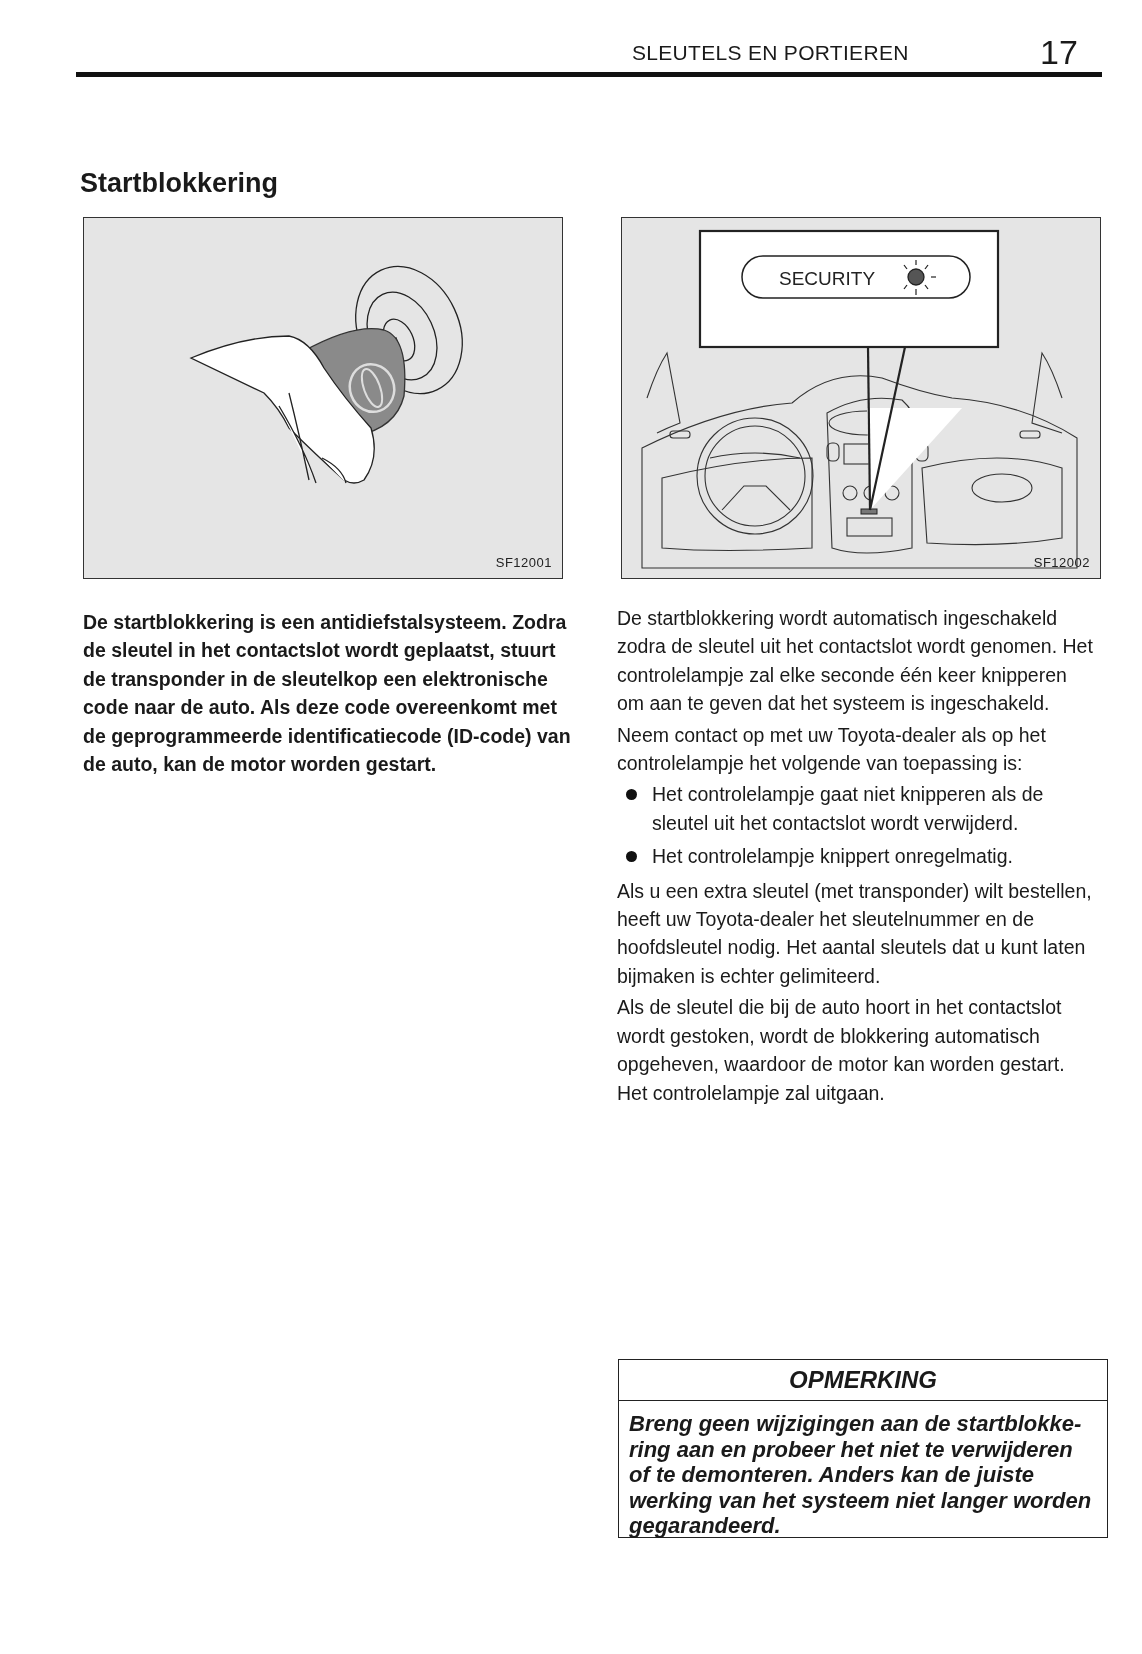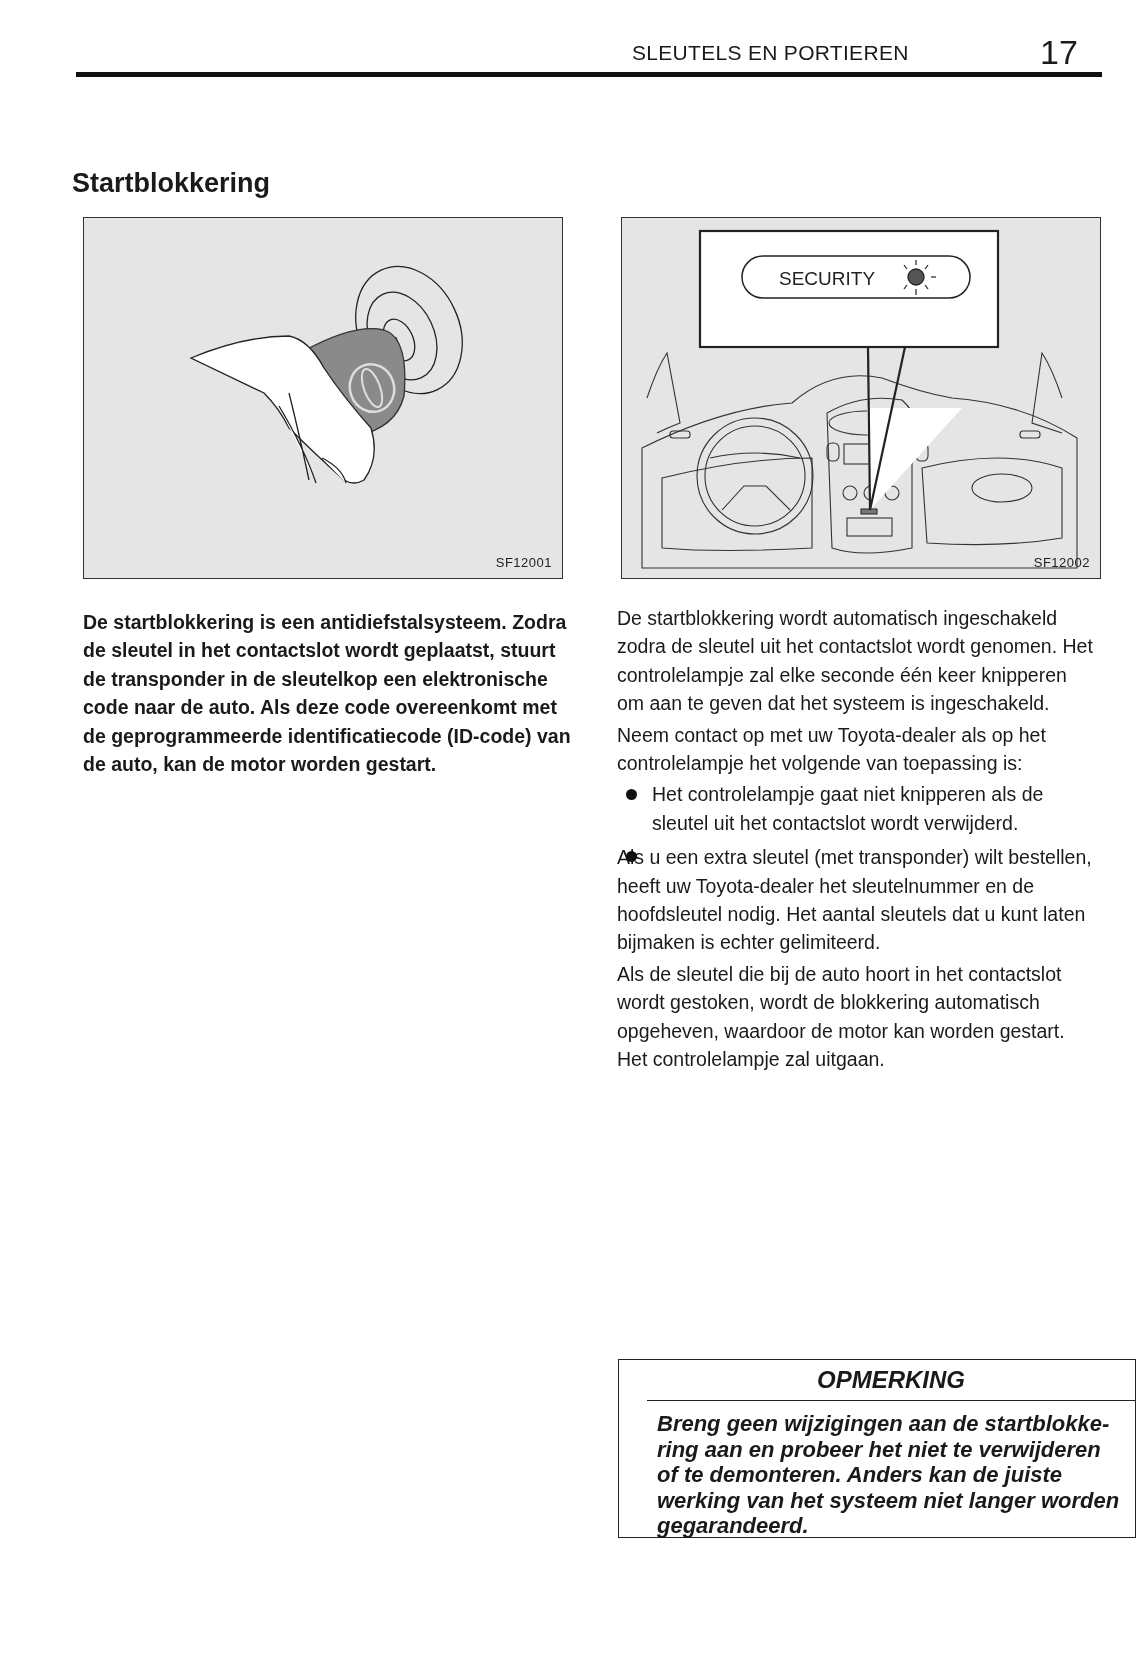--- a/index.html
+++ b/index.html
@@ -13,21 +13,21 @@
     .header-title {
       position: absolute; left: 632px; top: 41px; font-size: 21px; letter-spacing: 0.3px;
     }
     .page-number {
       position: absolute; left: 1040px; top: 33px; font-size: 34px;
     }
     .header-rule {
       position: absolute; left: 76px; top: 72px; width: 1026px; height: 5px; background: #111;
     }
     .section-title {
-      position: absolute; left: 72px; top: 168px; font-size: 27px; font-weight: bold;
+      position: absolute; left: 80px; top: 168px; font-size: 27px; font-weight: bold;
     }
     .figure {
       position: absolute; border-left: 1.5px solid #333; border-top: 1.5px solid #333;
       border-bottom: 1.5px solid #333; border-right: 1.5px solid #333; background: #e5e5e5;
     }
     #fig1 { left: 83px; top: 217px; width: 478px; height: 360px; text-align: right; }
     #fig2 { left: 621px; top: 217px; width: 478px; height: 360px; }
     .figure svg { position: absolute; left: 0; top: 0; }
     .fig-code {
       position: absolute; right: 10px; bottom: 8px; font-size: 13px; letter-spacing: 0.5px; color: #222;
@@ -43,21 +43,20 @@
     .col-right p { margin: 0 8px 3px 0; }
     .col-right p.bold { font-weight: bold; }
     .bullet-list { list-style: none; margin: 0 0 6px 0; padding: 0; }
     .bullet-list li { position: relative; padding-left: 35px; margin-bottom: 5px; }
     .bullet-list li .dot {
       position: absolute; left: 9px; top: 9px; width: 11px; height: 11px; border-radius: 50%; background: #111;
     }
     .notice-box {
       position: absolute; left: 618px; top: 1359px; width: 488px; height: 177px;
       border: 1.5px solid #222;
-      padding-left: 28px;
     }
     .notice-header {
       height: 40px; border-bottom: 1.5px solid #222; text-align: center;
       font-size: 24px; font-weight: bold; font-style: italic; line-height: 40px;
     }
     .notice-body {
       padding: 10px 10px 0 10px; font-size: 22px; font-weight: bold; font-style: italic; line-height: 25.5px;
     }
   </style>
 </head>
@@ -159,20 +158,21 @@
 <div class="col-right">
   <p>De startblokkering wordt automatisch inge­schakeld zodra de sleutel uit het contactslot wordt genomen. Het controlelampje zal elke seconde één keer knipperen om aan te geven dat het systeem is ingeschakeld.</p>
   <p>Neem contact op met uw Toyota-dealer als op het controlelampje het volgende van toepas­sing is:</p>
   <ul class="bullet-list">
     <li>
       <span class="dot"></span>
       <span>Het controlelampje gaat niet knipperen als de sleutel uit het contactslot wordt verwij­derd.</span>
     </li>
     <li>
       <span class="dot"></span>
+      <span>Het controlelampje knippert onregelmatig.</span>
     </li>
   </ul>
   <p>Als u een extra sleutel (met transponder) wilt bestellen, heeft uw Toyota-dealer het sleutel­nummer en de hoofdsleutel nodig. Het aantal sleutels dat u kunt laten bijmaken is echter gelimiteerd.</p>
   <p>Als de sleutel die bij de auto hoort in het con­tactslot wordt gestoken, wordt de blokkering automatisch opgeheven, waardoor de motor kan worden gestart. Het controlelampje zal uit­gaan.</p>
 </div>
 
 <div class="notice-box">
   <div class="notice-header">OPMERKING</div>
   <div class="notice-body">Breng geen wijzigingen aan de startblokke­ring aan en probeer het niet te verwijderen of te demonteren. Anders kan de juiste werking van het systeem niet langer worden gegaran­deerd.</div>
 </div>

